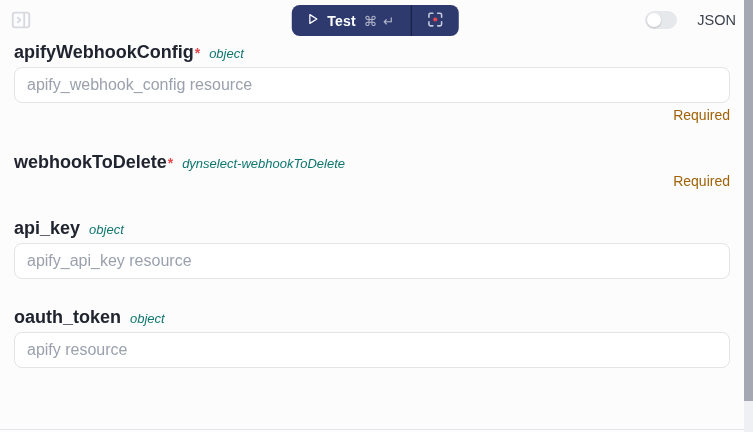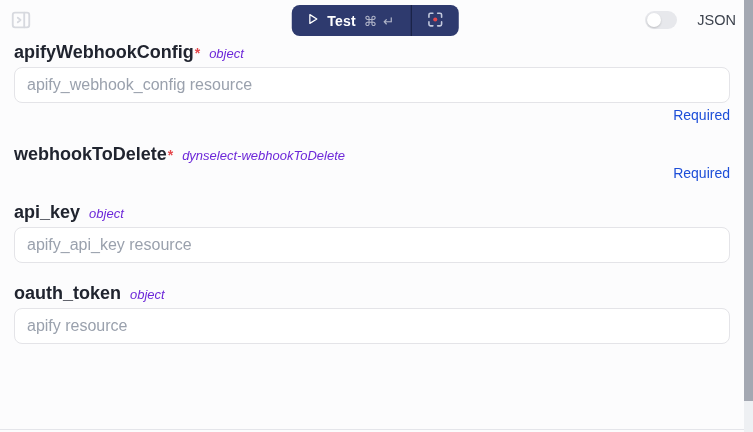--- a/index.html
+++ b/index.html
@@ -44,33 +44,33 @@
     border:none; position:relative; cursor:pointer;
   }
   .switch .knob {
     position:absolute; left:2px; top:2px; width:14px; height:14px;
     border-radius:50%; background:#ffffff; box-shadow:0 1px 2px rgba(0,0,0,.18);
   }
   .json-label { font-size:14.5px; color:#3c424d; }
 
   
   .form { padding:2px 23px 0 14px; }
-  .field + .field { margin-top:20px; }
+  .field + .field { margin-top:28px; }
   .label-row { display:flex; align-items:baseline; height:17px; }
   .fname { font-size:18px; font-weight:700; color:#20242f; }
   .req { color:#e5484d; font-size:14px; font-weight:700; margin-left:1px; }
-  .hint { font-style:italic; font-size:13px; color:#6d28d9; margin-left:9px; }
+  .hint { font-style:italic; font-size:13px; color:#0f766e; margin-left:9px; }
   .field input {
     display:block; width:100%; height:36px; margin-top:8px;
     border:1px solid #e4e4e8; border-radius:8px; background:#ffffff;
     padding:0 12px; font-size:16px; color:#20242f; outline:none;
     font-family:inherit;
   }
   .field input::placeholder { color:#9aa1ad; }
-  .error { margin-top:4px; height:17px; text-align:right; font-size:14px; color:#1d4ed8; }
+  .error { margin-top:4px; height:17px; text-align:right; font-size:14px; color:#a16207; }
 
   
   .scrollbar {
     position:absolute; right:0; top:0; width:9px; height:432px;
     background:#eef0f3;
   }
   .scroll-thumb { position:absolute; left:0; top:0; width:9px; height:401px; background:#a4a8b2; }
   .bottom-line { position:absolute; left:0; top:429px; width:744px; height:1px; background:#e4e5ea; }
 </style>
 </head>

